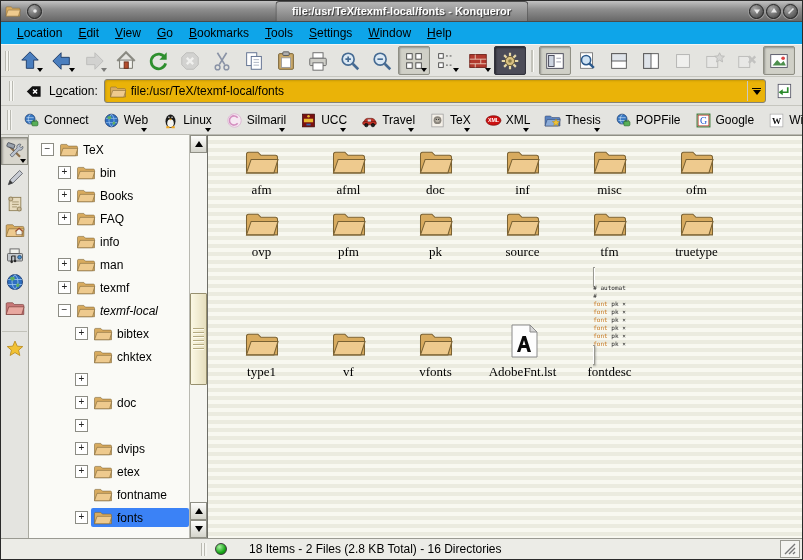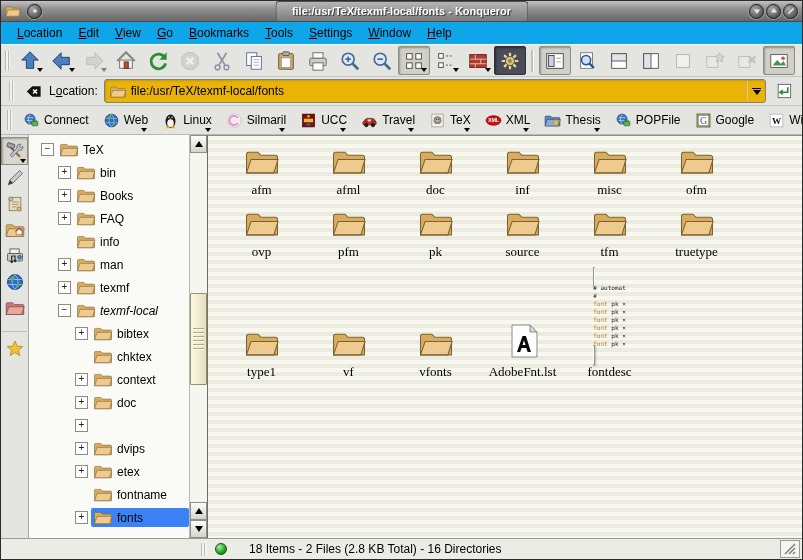--- a/index.html
+++ b/index.html
@@ -788,26 +788,20 @@
     <span class="expander" style="visibility: hidden;"></span>
     <span class="tsel">
       <svg width="20" height="17">
                 <use href="#sym-folder"></use>
               </svg>
       <span class="lbl">chktex</span>
     </span>
   </div>
           <div class="trow" style="padding-left: 46px;">
     <span class="expander">+</span>
-    <span class="tsel">
-      <svg width="20" height="17">
-                <use href="#sym-folder"></use>
-              </svg>
-      <span class="lbl">context</span>
-    </span>
   </div>
           <div class="trow" style="padding-left: 46px;">
     <span class="expander">+</span>
     <span class="tsel">
       <svg width="20" height="17">
                 <use href="#sym-folder"></use>
               </svg>
       <span class="lbl">doc</span>
     </span>
   </div>

